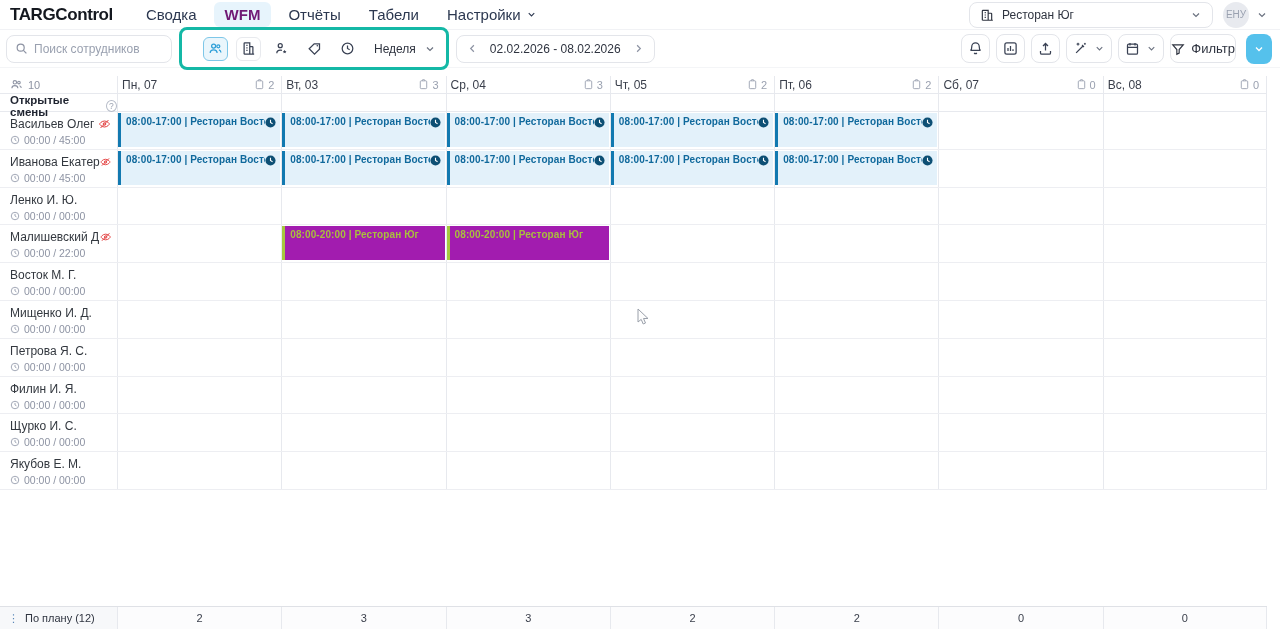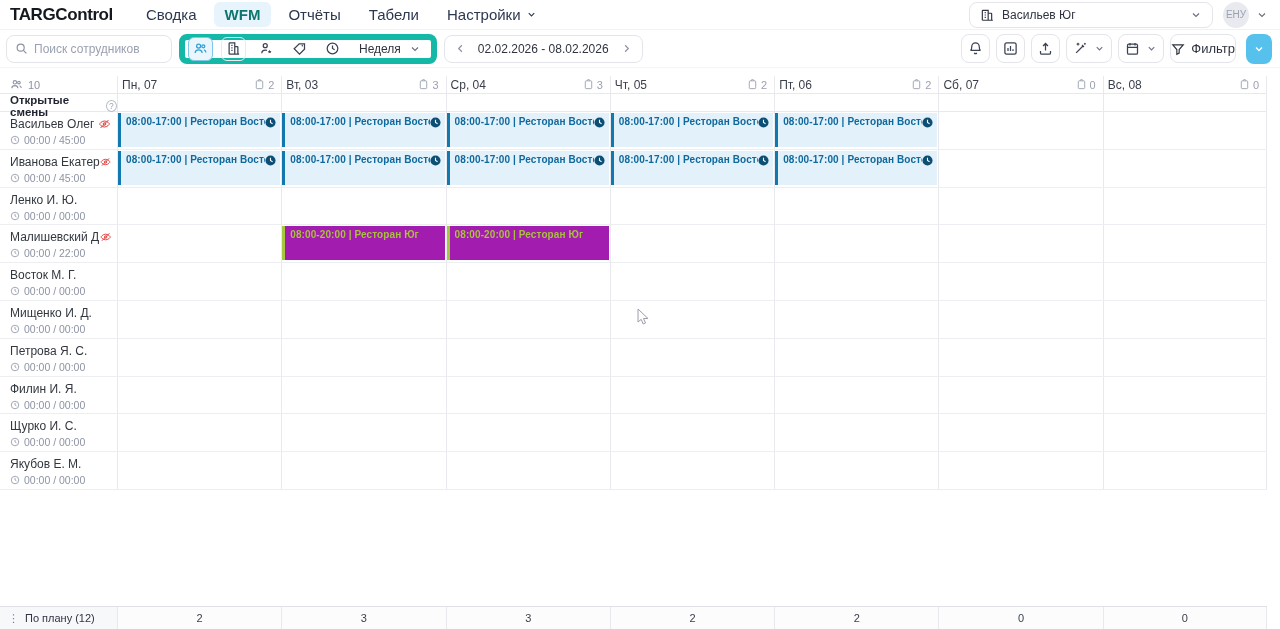--- a/index.html
+++ b/index.html
@@ -8,33 +8,33 @@
     font-family: "Liberation Sans", sans-serif;
     background:#fff; color:#2c3850; overflow:hidden; position:relative;
   }
   svg { display:block; }
 
   
   .topnav { height:30px; display:flex; align-items:center; padding:0 12px 0 10px; border-bottom:1px solid #f1f2f5; }
   .logo { font-size:17px; font-weight:800; color:#14181f; letter-spacing:-0.4px; margin-top:1px; }
   .nav-items { display:flex; align-items:center; gap:6px; margin-left:22px; }
   .nav-item { font-size:15px; font-weight:500; color:#2c3850; padding:4px 11px; border-radius:6px; display:flex; align-items:center; gap:5px; cursor:pointer; }
-  .nav-item.active { color:#0f766e; background:#e7f4fc; font-weight:600; }
+  .nav-item.active { color:#701a75; background:#e7f4fc; font-weight:600; }
   .nav-right { margin-left:auto; display:flex; align-items:center; gap:10px; }
   .loc-select { width:244px; height:26px; border:1px solid #e3e5ea; border-radius:8px; display:flex; align-items:center; padding:0 10px; gap:8px; font-size:12px; color:#2f3440; font-weight:500; }
   .loc-select .chev { margin-left:auto; }
   .avatar-wrap { display:flex; align-items:center; gap:7px; }
   .avatar { width:26px; height:26px; border-radius:50%; background:#e8eaef; color:#9aa1b0; font-size:10px; font-weight:400; display:flex; align-items:center; justify-content:center; }
 
   
   .toolbar { height:38px; display:flex; align-items:center; padding:0 8px 0 6px; gap:7px; border-bottom:1px solid #f4f5f7; }
   .search-box { width:166px; height:28px; border:1px solid #e3e5ea; border-radius:8px; display:flex; align-items:center; padding:0 8px; gap:6px; }
   .search-box input { border:none; outline:none; font-size:12px; color:#2f3440; width:100%; font-family:inherit; }
   .search-box input::placeholder { color:#9aa1b0; }
-  .icon-group { height:30px; border:6px solid #14b8a6; border-radius:8px; display:flex; align-items:center; padding:0 6px 0 3px; gap:8px; }
+  .icon-group { height:43px; border:3px solid #14b8a6; border-radius:8px; display:flex; align-items:center; padding:0 6px 0 21px; gap:8px; }
   .ig-btn { width:25px; height:24px; border-radius:6px; display:flex; align-items:center; justify-content:center; color:#3a4254; cursor:pointer; }
   .ig-btn.active { border:1px solid #7ec7e8; background:#eaf6fc; color:#2d9fd8; }
   .ig-btn.boxed { border:1px solid #e8eaee; }
   .period-select { display:flex; align-items:center; gap:8px; font-size:12px; font-weight:500; color:#2f3440; padding:0 4px 0 6px; cursor:pointer; }
   .date-nav { height:28px; border:1px solid #e3e5ea; border-radius:8px; display:flex; align-items:center; padding:0 10px; gap:12px; }
   .date-nav .arrow { color:#8d93a3; font-size:13px; cursor:pointer; }
   .date-text { font-size:12px; font-weight:500; color:#2f3440; }
   .tb-right { margin-left:auto; display:flex; align-items:center; gap:6px; }
   .sq-btn { height:29px; min-width:29px; border:1px solid #e3e5ea; border-radius:8px; background:#fff; display:flex; align-items:center; justify-content:center; gap:6px; padding:0 6px; color:#3a4254; cursor:pointer; }
   .filter-btn { font-size:13px; font-weight:500; color:#2f3440; padding:0 0; }
@@ -101,21 +101,21 @@
         </svg>
       </div>
     </div>
   <div class="nav-right">
     <div class="loc-select">
       <span>
         <svg width="14" height="14" viewBox="0 0 24 24" fill="none" stroke="#2f3440" stroke-width="2">
             <path d="M4 21V5a1 1 0 011-1h9v17M14 9h5a1 1 0 011 1v11M4 21h18M8 8h2M8 12h2M8 16h2"></path>
           </svg>
       </span>
-      <span>Васильев Юг</span>
+      <span>Ресторан Юг</span>
       <span class="chev">
         <svg width="12" height="12" viewBox="0 0 24 24" fill="none" stroke="#6b7280" stroke-width="2.4">
             <path d="M6 9l6 6 6-6"></path>
           </svg>
       </span>
     </div>
     <div class="avatar-wrap">
       <div class="avatar">ЕНУ</div>
       <span>
         <svg width="12" height="12" viewBox="0 0 24 24" fill="none" stroke="#6b7280" stroke-width="2.4">

